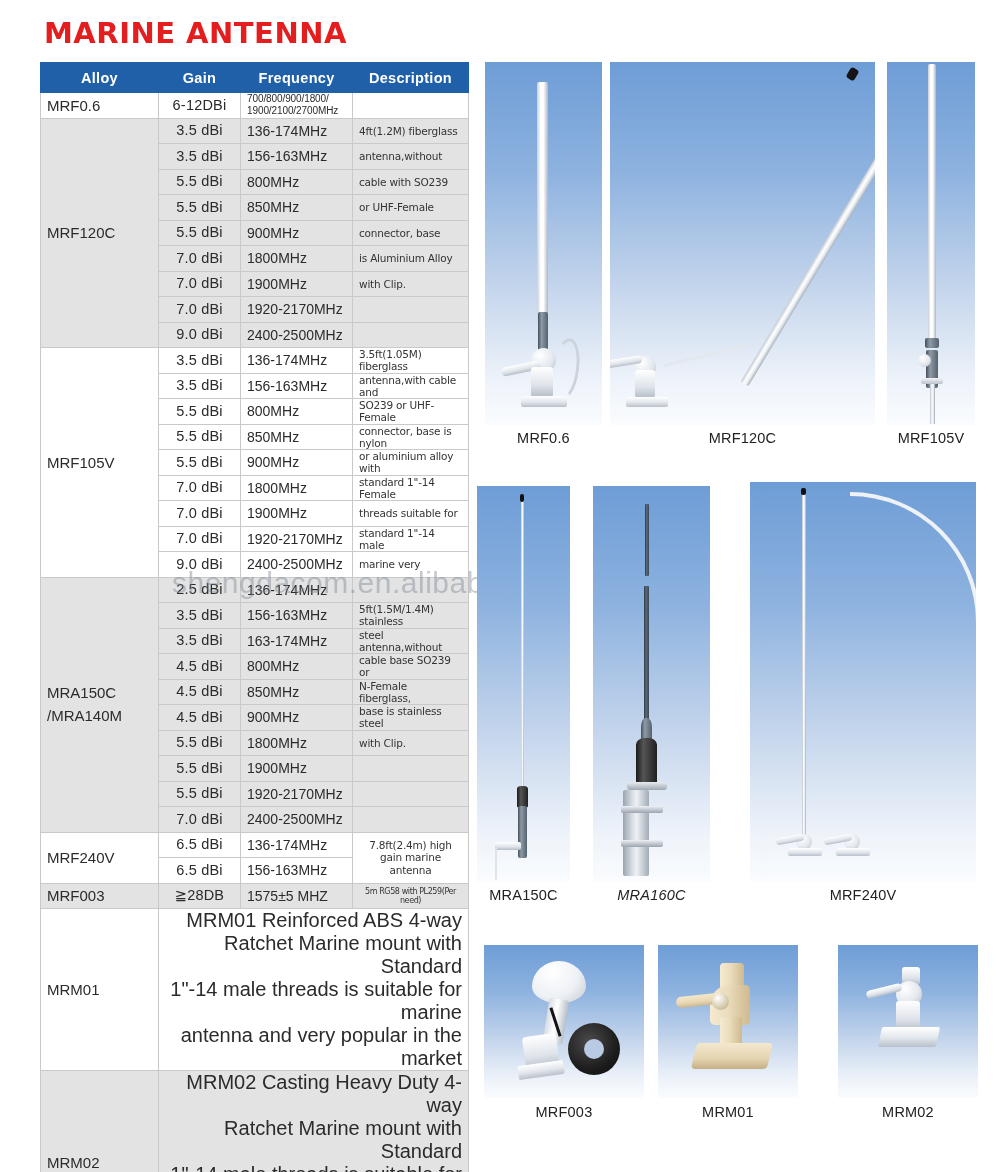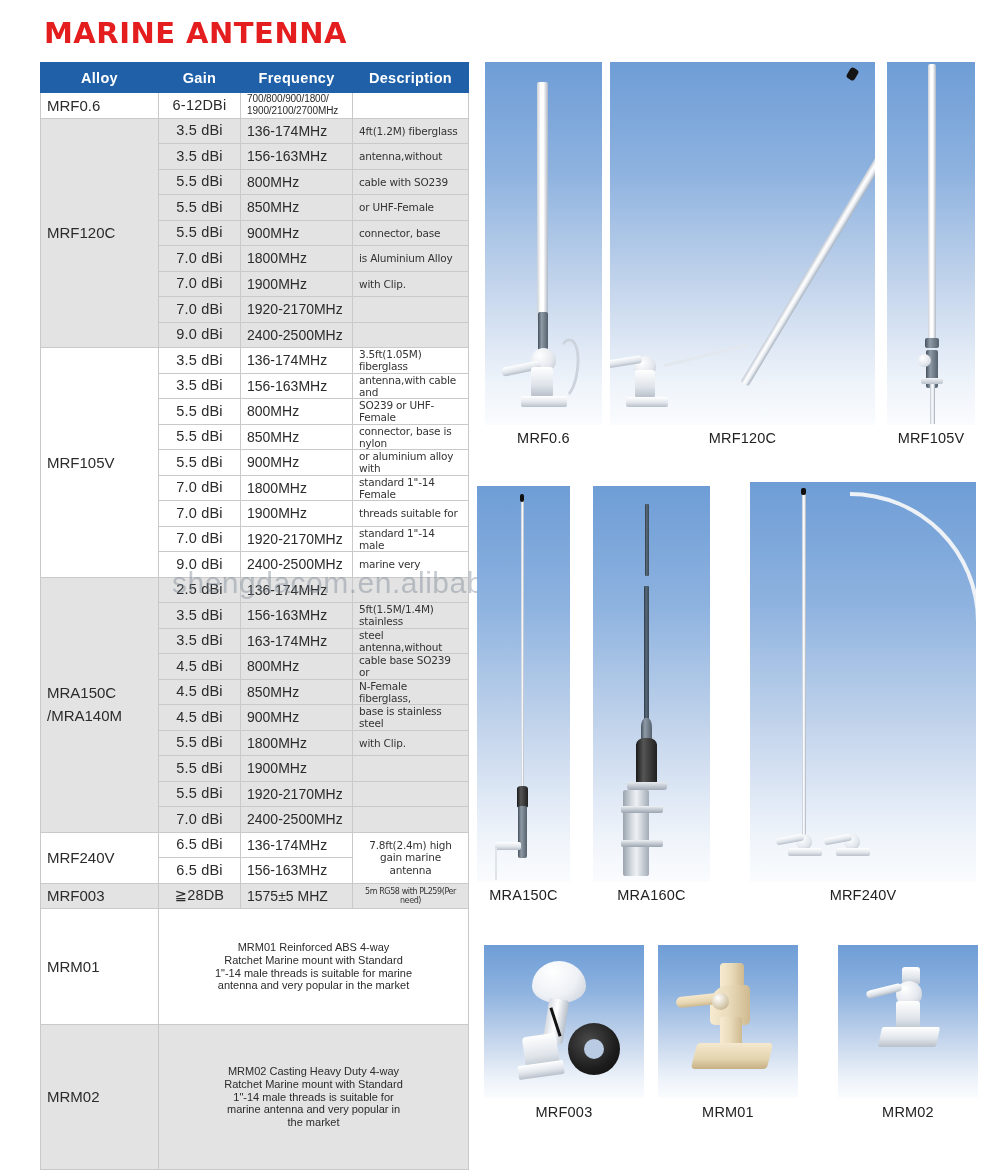--- a/index.html
+++ b/index.html
@@ -93,23 +93,23 @@
     padding-left: 5px;
     color: #343434;
     letter-spacing: -0.2px;
     font-family: "DejaVu Sans", sans-serif;
   }
   td.desc.micro {
     font-size: 8px;
     letter-spacing: -0.4px;
   }
   td.desc-block {
-    font-size: 11px;
+    font-size: 20px;
     line-height: 1.75;
-    text-align: center;
+    text-align: right;
     padding: 3px 6px 3px 8px;
     vertical-align: middle;
   }
 
   
   .panel {
     position: absolute;
     background: linear-gradient(to bottom, #6E9DD6 0%, #8DB2DF 30%, #C4D5EC 62%, #EEF3FA 88%, #FAFCFE 100%);
     overflow: hidden;
   }
@@ -454,21 +454,21 @@
 <div class="panel" style="left:593px; top:486px; width:117px; height:396px;">
   <div class="rod-dark" style="left:52px; top:18px; width:4px; height:72px;"></div>
   <div class="rod-dark" style="left:51px; top:100px; width:5px; height:135px;"></div>
   <div class="ferrule" style="left:48px; top:232px; width:11px; height:24px; border-radius:40% 40% 20% 20%;"></div>
   <div class="blk-loading" style="left:43px; top:252px; width:21px; height:48px;"></div>
   <div style="position:absolute; left:34px; top:296px; width:40px; height:8px; background:linear-gradient(to bottom,#e8ecf1,#9fa8b3); border-radius:3px;"></div>
   <div class="pipe-mast" style="left:30px; top:304px; width:26px; height:86px;"></div>
   <div style="position:absolute; left:28px; top:320px; width:42px; height:7px; background:linear-gradient(to bottom,#eef1f4,#9ba4af); border-radius:2px;"></div>
   <div style="position:absolute; left:28px; top:354px; width:42px; height:7px; background:linear-gradient(to bottom,#eef1f4,#9ba4af); border-radius:2px;"></div>
 </div>
-<div class="caption" style="left:593px; top:887px; width:117px;">MRA160C</div>
+<div class="caption" style="left:593px; top:887px; width:117px;font-style:italic;">MRA160C</div>
 
 <div class="panel" style="left:750px; top:482px; width:226px; height:400px;">
   <div class="rod-thin" style="left:52px; top:8px; width:4px; height:350px;"></div>
   <div style="position:absolute; left:51px; top:6px; width:5px; height:7px; background:#111; border-radius:2px;"></div>
   <div class="knob" style="left:46px; top:352px; width:16px; height:16px;"></div>
   <div class="lever" style="left:26px; top:354px; width:28px; height:7px; transform:rotate(-10deg);"></div>
   <div class="base-plate" style="left:38px; top:366px; width:34px; height:8px;"></div>
 
   <div style="position:absolute; left:100px; top:10px; width:130px; height:352px;
               border:4px solid #eef2f7; border-bottom:none; border-left:none;

